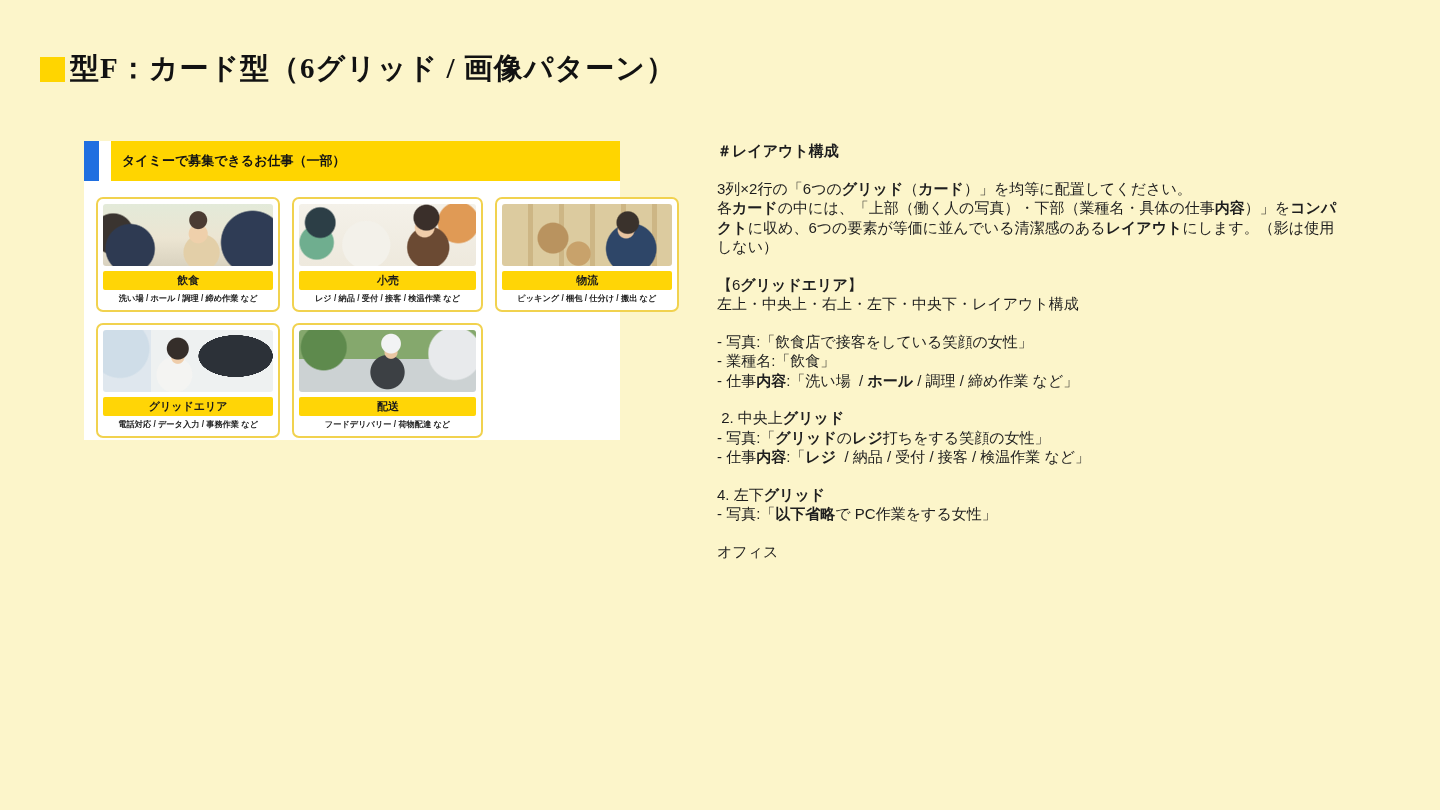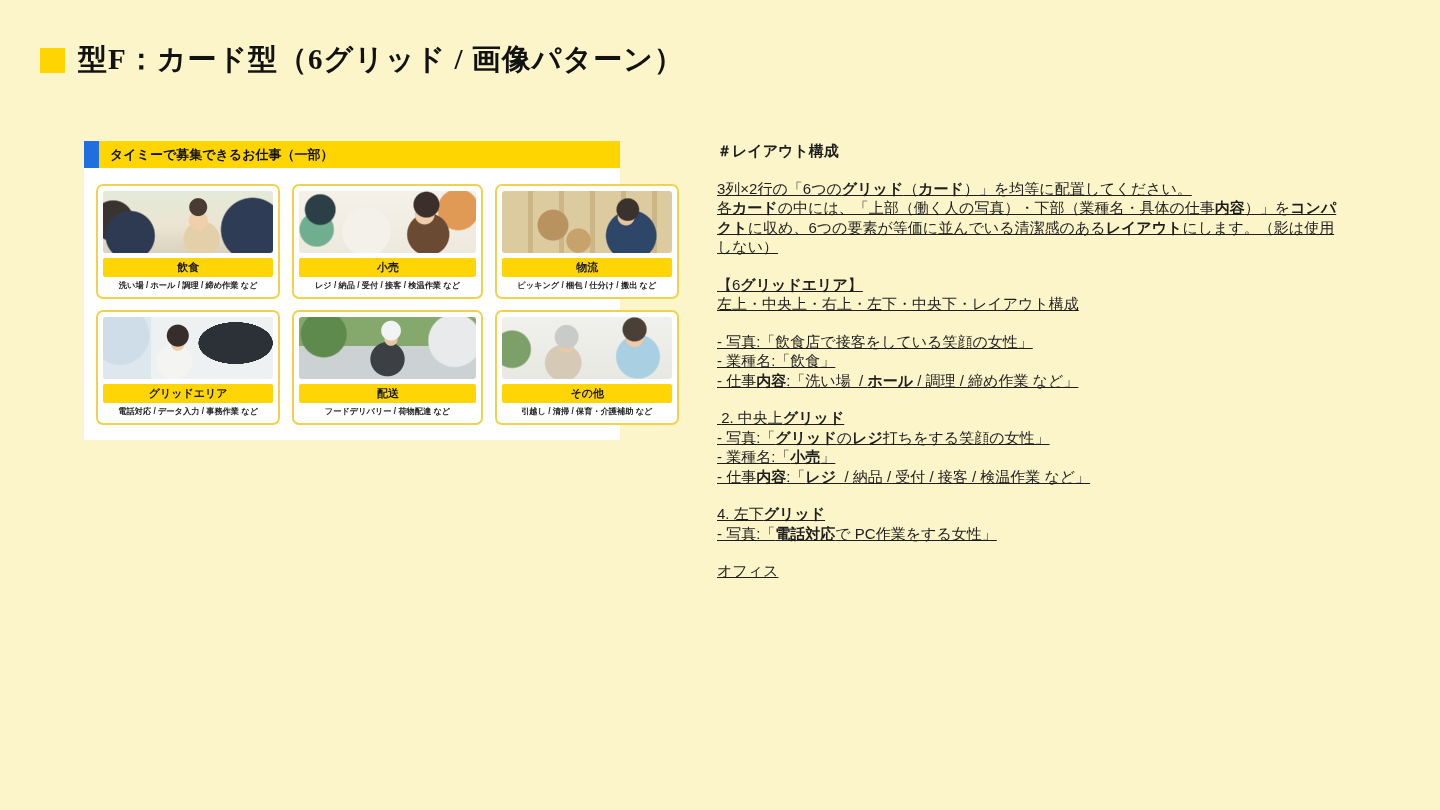--- a/index.html
+++ b/index.html
@@ -7,38 +7,38 @@
     position:relative;
     width:1440px;height:810px;
     background:#FCF5CA;
     overflow:hidden;
     font-family:"Liberation Sans","DejaVu Sans",sans-serif;
     color:#1c1c1c;
   }
 
   
   .title-row{
-    position:absolute;left:40px;top:40px;
-    display:flex;align-items:center;gap:13px;
+    position:absolute;left:40px;top:49px;
+    display:flex;align-items:center;gap:5px;
   }
   .title-square{
     width:25px;height:25px;background:#FFD500;flex:0 0 auto;
   }
   .slide-title{
     font-family:"Liberation Serif","DejaVu Serif",serif;
     font-weight:bold;font-size:29px;color:#121212;
     letter-spacing:1px;white-space:nowrap;
   }
 
   
   .mockup{
     position:absolute;left:84px;top:141px;width:536px;height:299px;
     background:#ffffff;box-sizing:border-box;
   }
-  .mockup-header{display:flex;height:27px;}
+  .mockup-header{display:flex;height:40px;gap:12px;}
   .mockup-accent{width:15px;background:#1F6FE0;flex:0 0 auto;}
   .mockup-bar{
     flex:1;background:#FFD500;display:flex;align-items:center;
     padding-left:11px;font-weight:bold;font-size:13px;color:#141414;
     white-space:nowrap;
   }
   .mockup-body{
     display:grid;grid-template-columns:repeat(3,1fr);
     gap:11px 12px;padding:16px 12px 13px;
   }
@@ -111,21 +111,21 @@
       radial-gradient(circle at 6% 52%, #7da06b 0 11%, transparent 12%),
       linear-gradient(180deg,#f0f1ec,#e7e8e2);}
 
   
   .spec{
     position:absolute;left:717px;top:141px;width:632px;
     font-size:15px;line-height:19.5px;color:#1e1e1e;
   }
   .spec-heading{font-weight:bold;margin-bottom:18px;white-space:pre-wrap;}
   .spec-block{margin-bottom:18px;}
-  .spec-line{white-space:pre-wrap;text-decoration:underline;}
+  .spec-line{white-space:pre-wrap;}
   .spec b{font-weight:bold;}
 </style>
 </head>
 <body>
 
 <div class="title-row">
   <div class="title-square"></div>
   <div class="slide-title">型F：カード型（6グリッド / 画像パターン）</div>
 </div>
 
@@ -159,25 +159,20 @@
       <div class="card-badge">グリッドエリア</div>
       <div class="card-caption">電話対応 / データ入力 / 事務作業 など</div>
     </div>
 
     <div class="job-card">
       <div class="card-photo p4"></div>
       <div class="card-badge">配送</div>
       <div class="card-caption">フードデリバリー / 荷物配達 など</div>
     </div>
 
-    <div class="job-card">
-      <div class="card-photo p5"></div>
-      <div class="card-badge">その他</div>
-      <div class="card-caption">引越し / 清掃 / 保育・介護補助 など</div>
-    </div>
 
   </div>
 </div>
 
 <div class="spec">
   <div class="spec-heading">＃レイアウト構成</div>
 
   <div class="spec-block">
     <div class="spec-line">3列×2行の「6つの<b>グリッド</b>（<b>カード</b>）」を均等に配置してください。</div>
     <div class="spec-line">各<b>カード</b>の中には、「上部（働く人の写真）・下部（業種名・具体の仕事<b>内容</b>）」を<b>コンパクト</b>に収め、6つの要素が等価に並んでいる清潔感のある<b>レイアウト</b>にします。（影は使用しない）</div>
@@ -190,26 +185,25 @@
 
   <div class="spec-block">
     <div class="spec-line">- 写真:「飲食店で接客をしている笑顔の女性」</div>
     <div class="spec-line">- 業種名:「飲食」</div>
     <div class="spec-line">- 仕事<b>内容</b>:「洗い場  / <b>ホール</b> / 調理 / 締め作業 など」</div>
   </div>
 
   <div class="spec-block">
     <div class="spec-line"> 2. 中央上<b>グリッド</b></div>
     <div class="spec-line">- 写真:「<b>グリッド</b>の<b>レジ</b>打ちをする笑顔の女性」</div>
-    <div class="spec-line">- 業種名:「<b>小売</b>」</div>
     <div class="spec-line">- 仕事<b>内容</b>:「<b>レジ</b>  / 納品 / 受付 / 接客 / 検温作業 など」</div>
   </div>
 
 
   <div class="spec-block">
     <div class="spec-line">4. 左下<b>グリッド</b></div>
-    <div class="spec-line">- 写真:「<b>電話対応</b>で PC作業をする女性」</div>
+    <div class="spec-line">- 写真:「<b>以下省略</b>で PC作業をする女性」</div>
   </div>
 
   <div class="spec-block">
     <div class="spec-line">オフィス</div>
   </div>
 </div>
 
 </body></html>

